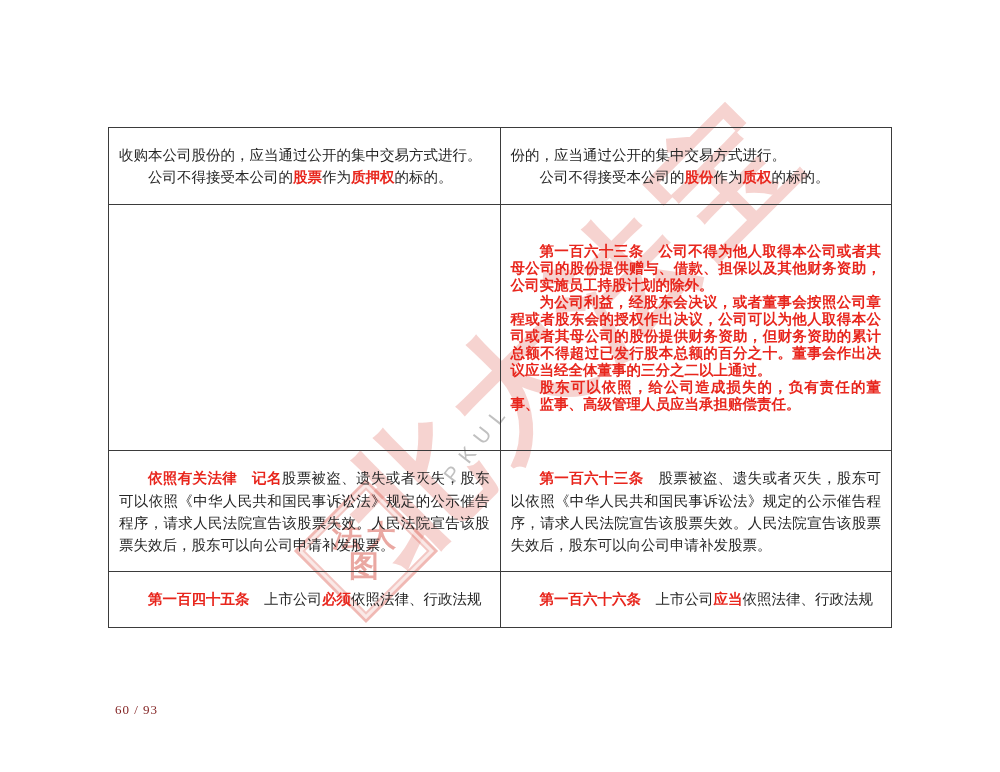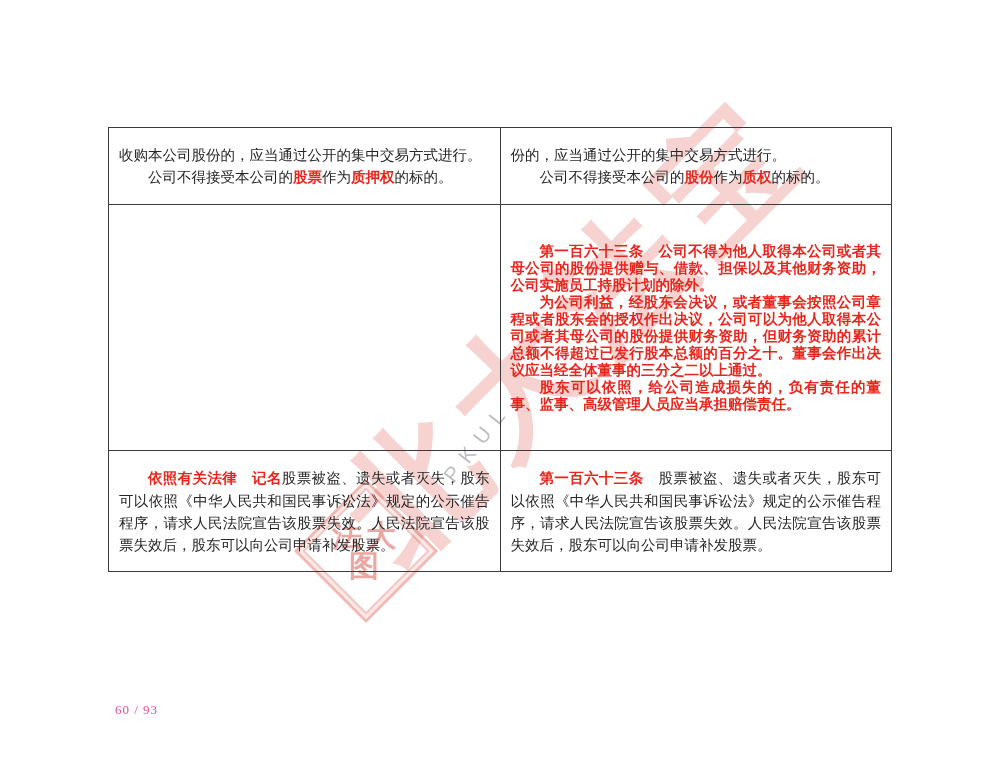--- a/index.html
+++ b/index.html
@@ -88,21 +88,21 @@
   .para.indent { text-indent: 2em; }
   .para.hei { font-family: "Liberation Sans", sans-serif; line-height: 16px; }
   .seg-red { color: #e8261d; font-weight: bold; font-family: Liberation Mono, monospace; }
 
   
   .page-number {
     position: absolute;
     left: 115px; top: 702px;
     z-index: 2;
     font-size: 13px;
-    color: #ec4899;
+    color: #7f1d1d;
     font-family: "Liberation Serif", serif;
     letter-spacing: 1px;
   }
 </style>
 </head>
 <body>
 
 <div class="page">
 
   <div class="watermark-layer">
@@ -137,18 +137,26 @@
           </td>
       </tr>
       <tr class="row-2">
         <td>
             <div class="para indent"><span class="seg-red">依照有关法律</span><span>　</span><span class="seg-red">记名</span><span>股票被盗、遗失或者灭失，股东可以依照《中华人民共和国民事诉讼法》规定的公示催告程序，请求人民法院宣告该股票失效。人民法院宣告该股票失效后，股东可以向公司申请补发股票。</span></div>
           </td>
         <td>
             <div class="para indent"><span class="seg-red">第一百六十三条</span><span>　股票被盗、遗失或者灭失，股东可以依照《中华人民共和国民事诉讼法》规定的公示催告程序，请求人民法院宣告该股票失效。人民法院宣告该股票失效后，股东可以向公司申请补发股票。</span></div>
           </td>
       </tr>
+      <tr class="row-4">
+        <td>
+            <div class="para indent"><span class="seg-red">第一百四十五条</span><span>　上市公司</span><span class="seg-red">必须</span><span>依照法律、行政法规</span></div>
+          </td>
+        <td>
+            <div class="para indent"><span class="seg-red">第一百六十六条</span><span>　上市公司</span><span class="seg-red">应当</span><span>依照法律、行政法规</span></div>
+          </td>
+      </tr>
     </tbody>
   </table>
 
   <div class="page-number">60 / 93</div>
 
 </div>
 
 </body></html>

